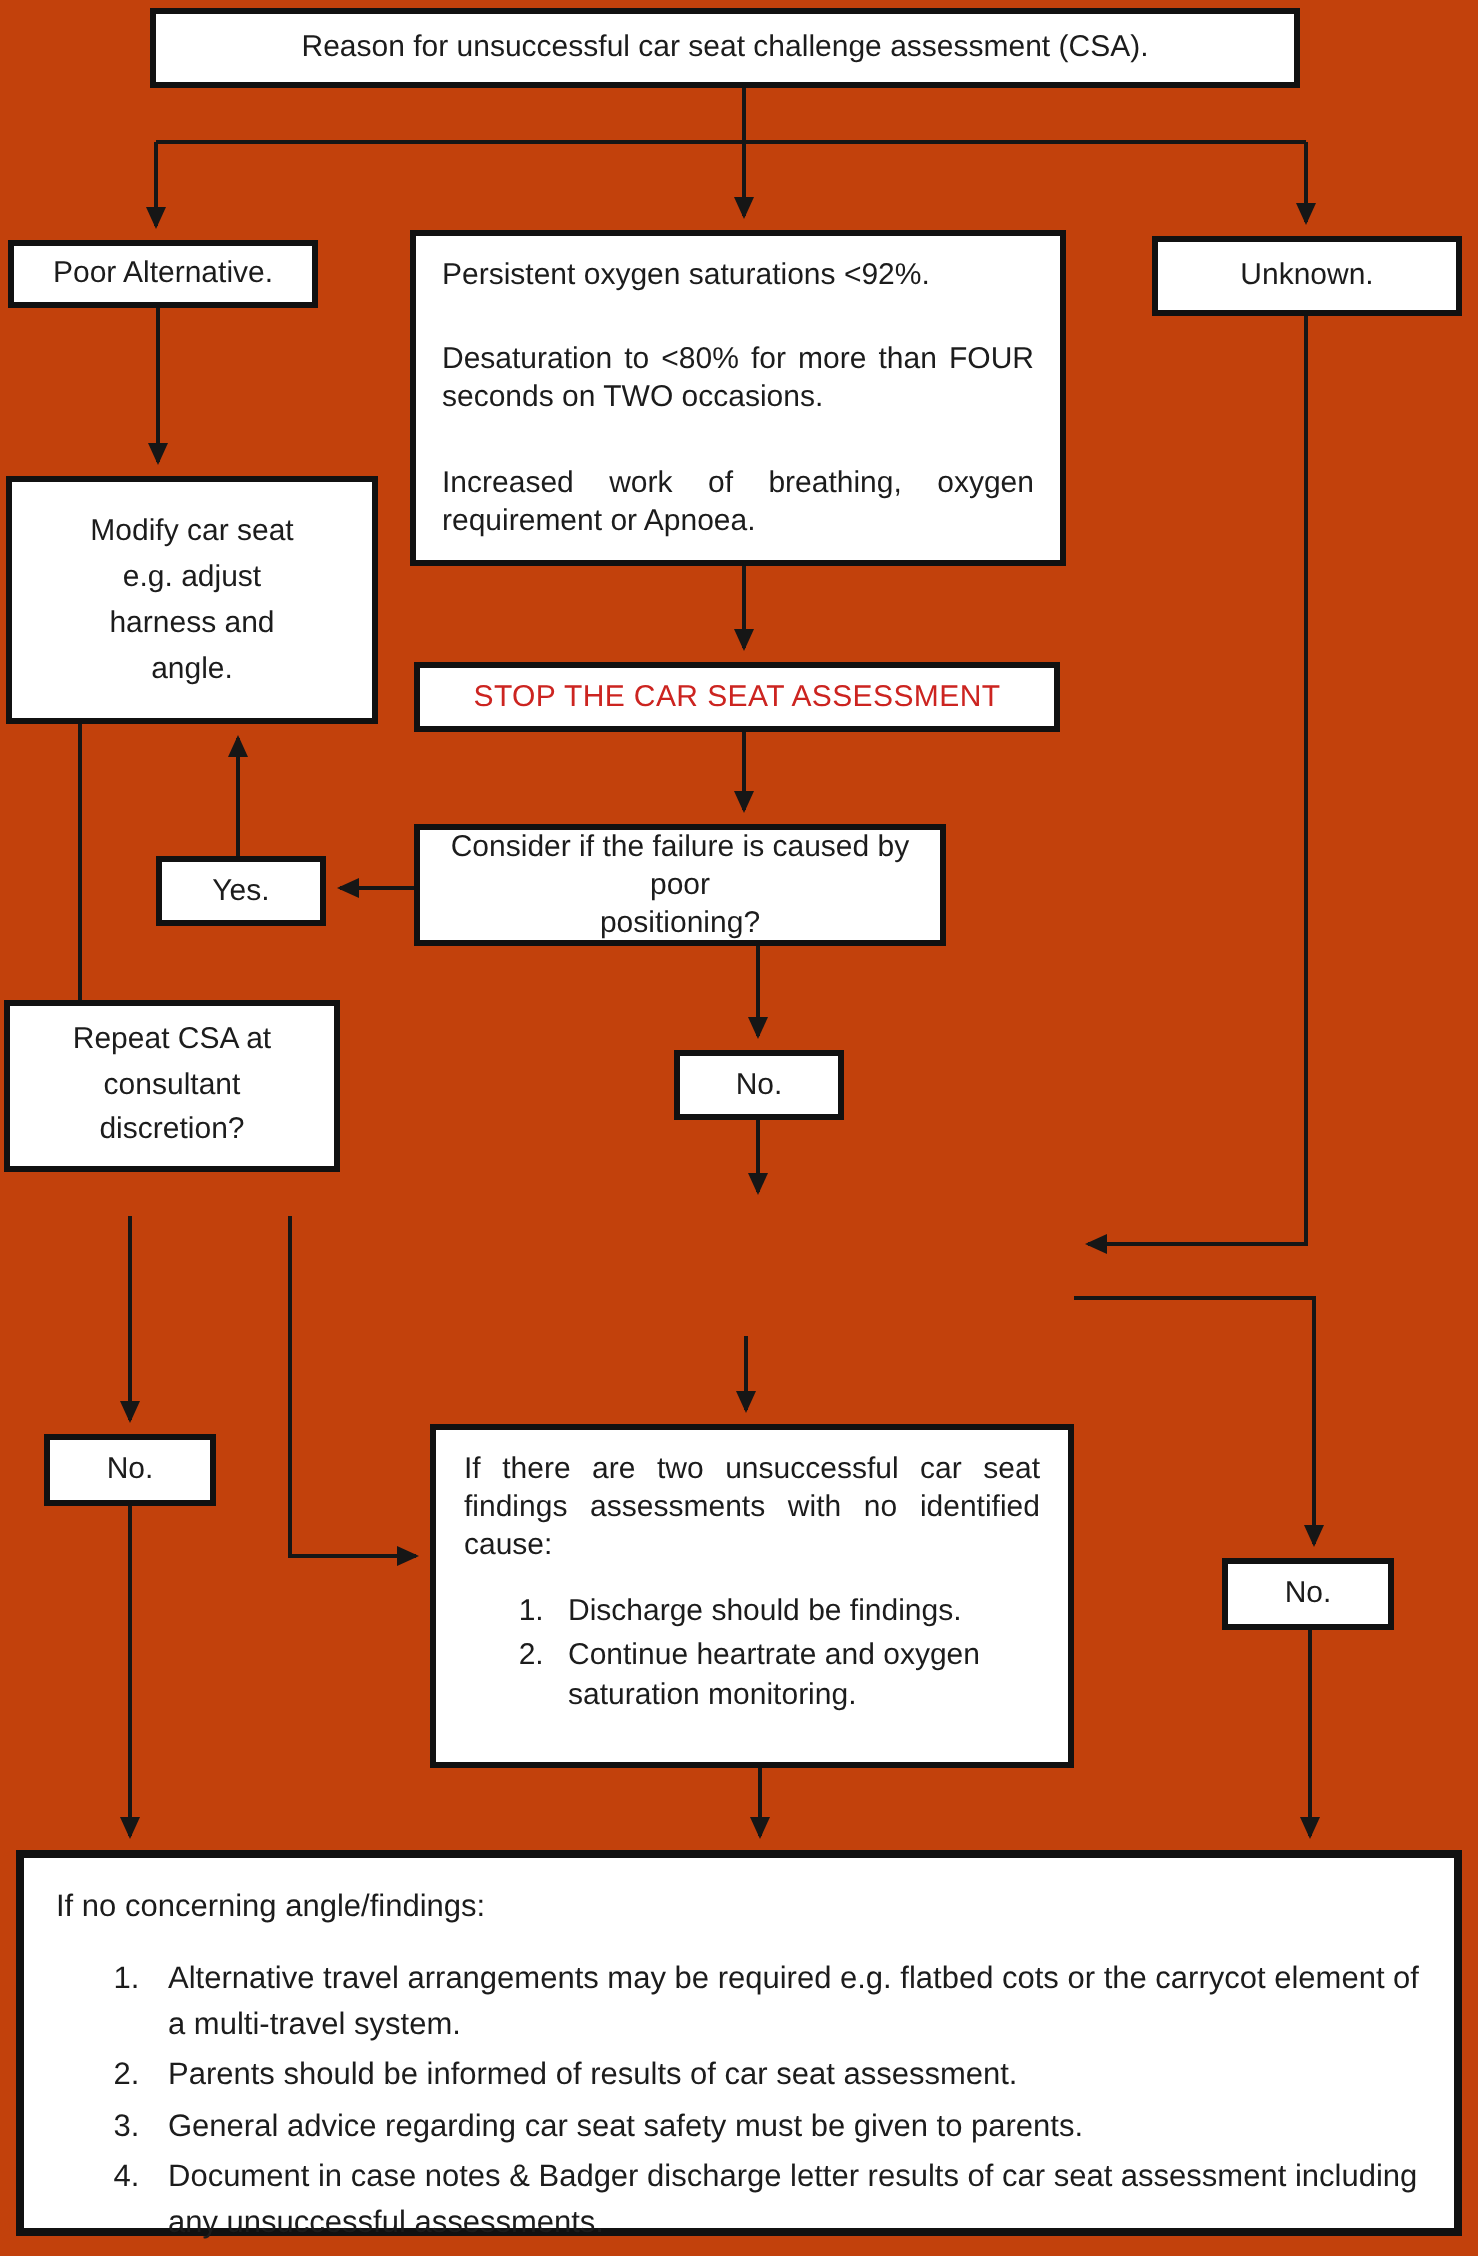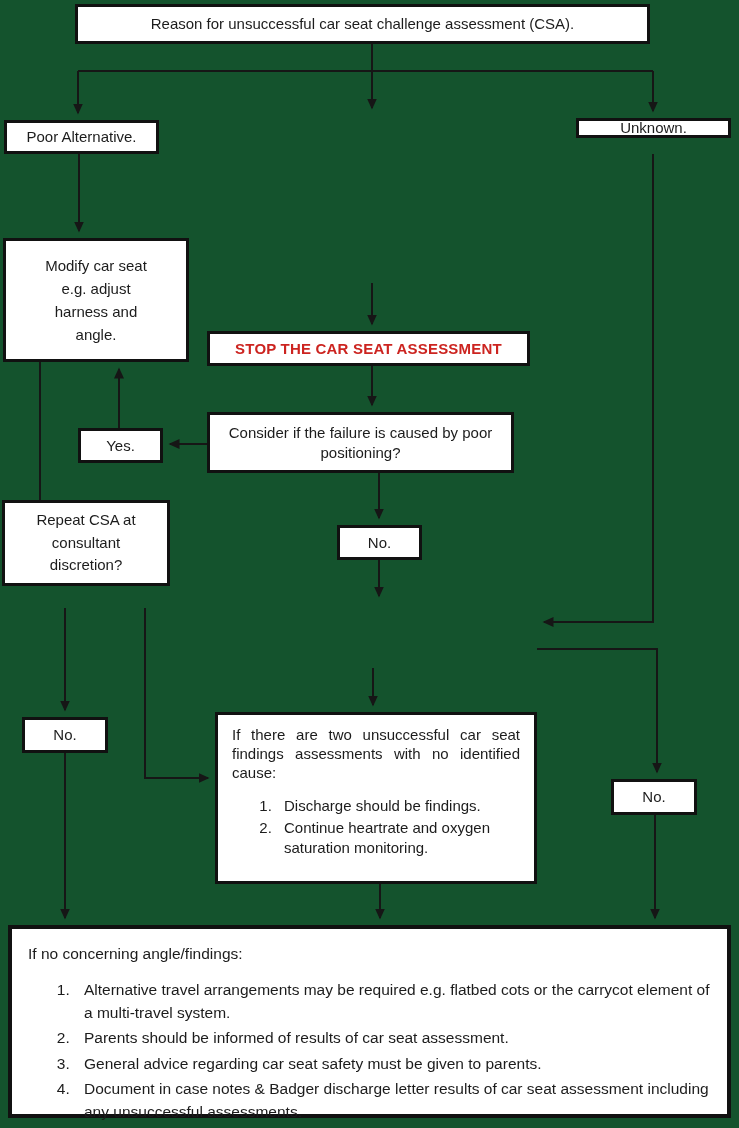--- a/index.html
+++ b/index.html
@@ -5,21 +5,21 @@
   * { margin: 0; padding: 0; box-sizing: border-box; }
   html, body { background: #ffffff; }
   body {
     font-family: "Liberation Sans", "DejaVu Sans", sans-serif;
     color: #1c1c1c;
   }
   .canvas {
     position: relative;
     width: 739px;
     height: 1128px;
-    background: #14532d;
+    background: #c2410c;
     overflow: hidden;
   }
   .connectors {
     position: absolute;
     inset: 0;
     z-index: 0;
   }
   .connectors path, .connectors polyline {
     fill: none;
     stroke: #161616;
@@ -45,25 +45,25 @@
   .node.left-align {
     align-items: stretch;
     text-align: left;
   }
   .prewrap { white-space: pre-line; }
   .title-box      { left: 75px;  top: 4px;   width: 575px; height: 40px; }
   .poor-box       { left: 4px;   top: 120px; width: 155px; height: 34px; }
   .criteria-box   { left: 205px; top: 115px; width: 328px; height: 168px; padding: 10px 13px; justify-content: space-between; }
   .criteria-box p { text-align: justify; }
   .criteria-box p.first { text-align: left; }
-  .unknown-box    { left: 576px; top: 118px; width: 155px; height: 20px; }
+  .unknown-box    { left: 576px; top: 118px; width: 155px; height: 40px; }
   .modify-box     { left: 3px;   top: 238px; width: 186px; height: 124px; line-height: 1.55; }
   .stop-box       { left: 207px; top: 331px; width: 323px; height: 35px; }
-  .stop-box span  { font-weight: bold; letter-spacing: 0.2px; text-align: right; }
-  .consider-box   { left: 207px; top: 412px; width: 307px; height: 61px; }
+  .stop-box span  { font-weight: normal; letter-spacing: 0.2px; text-align: right; }
+  .consider-box   { left: 207px; top: 412px; width: 266px; height: 61px; }
   .yes-box        { left: 78px;  top: 428px; width: 85px;  height: 35px; }
   .repeat-csa-box { left: 2px;   top: 500px; width: 168px; height: 86px; line-height: 1.5; }
   .no-center-box  { left: 337px; top: 525px; width: 85px;  height: 35px; }
   .repeat-box     { left: 210px; top: 603px; width: 327px; height: 65px; line-height: 1.45; }
   .no-left-box    { left: 22px;  top: 717px; width: 86px;  height: 36px; }
   .two-box        { left: 215px; top: 712px; width: 322px; height: 172px; padding: 10px 14px; justify-content: flex-start; }
   .two-box .intro { text-align: justify; margin-bottom: 13px; }
   .two-box ol     { margin-left: 44px; }
   .two-box ol li  { padding-left: 8px; margin-bottom: 2px; line-height: 1.35; }
   .no-right-box   { left: 611px; top: 779px; width: 86px;  height: 36px; }
@@ -108,20 +108,25 @@
   </svg>
 
   <div class="node title-box">
     <span>Reason for unsuccessful car seat challenge assessment (CSA).</span>
   </div>
 
   <div class="node poor-box">
     <span>Poor Alternative.</span>
   </div>
 
+  <div class="node criteria-box left-align">
+    <p class="first">Persistent oxygen saturations &lt;92%.</p>
+    <p>Desaturation to &lt;80% for more than FOUR seconds on TWO occasions.</p>
+    <p>Increased work of breathing, oxygen requirement or Apnoea.</p>
+  </div>
 
   <div class="node unknown-box">
     <span>Unknown.</span>
   </div>
 
   <div class="node modify-box">
     <span class="prewrap">Modify car seat
 e.g. adjust
 harness and
 angle.</span>

